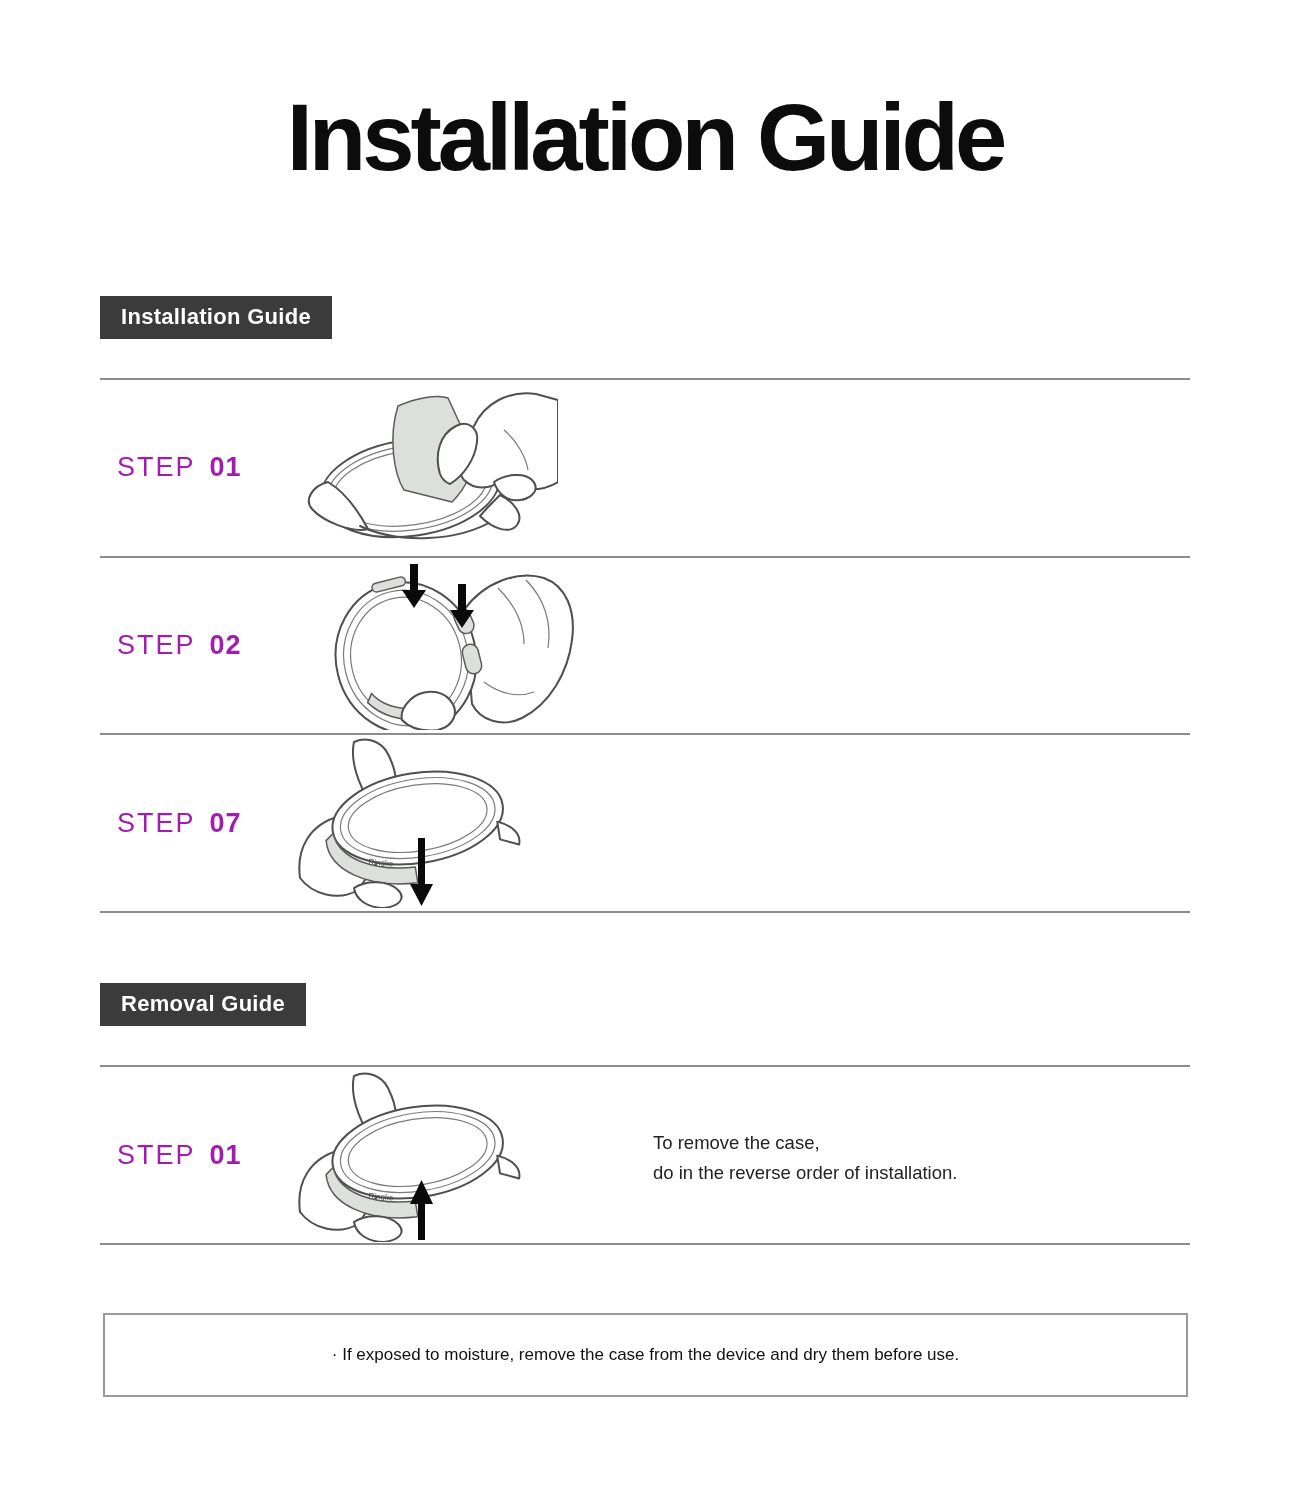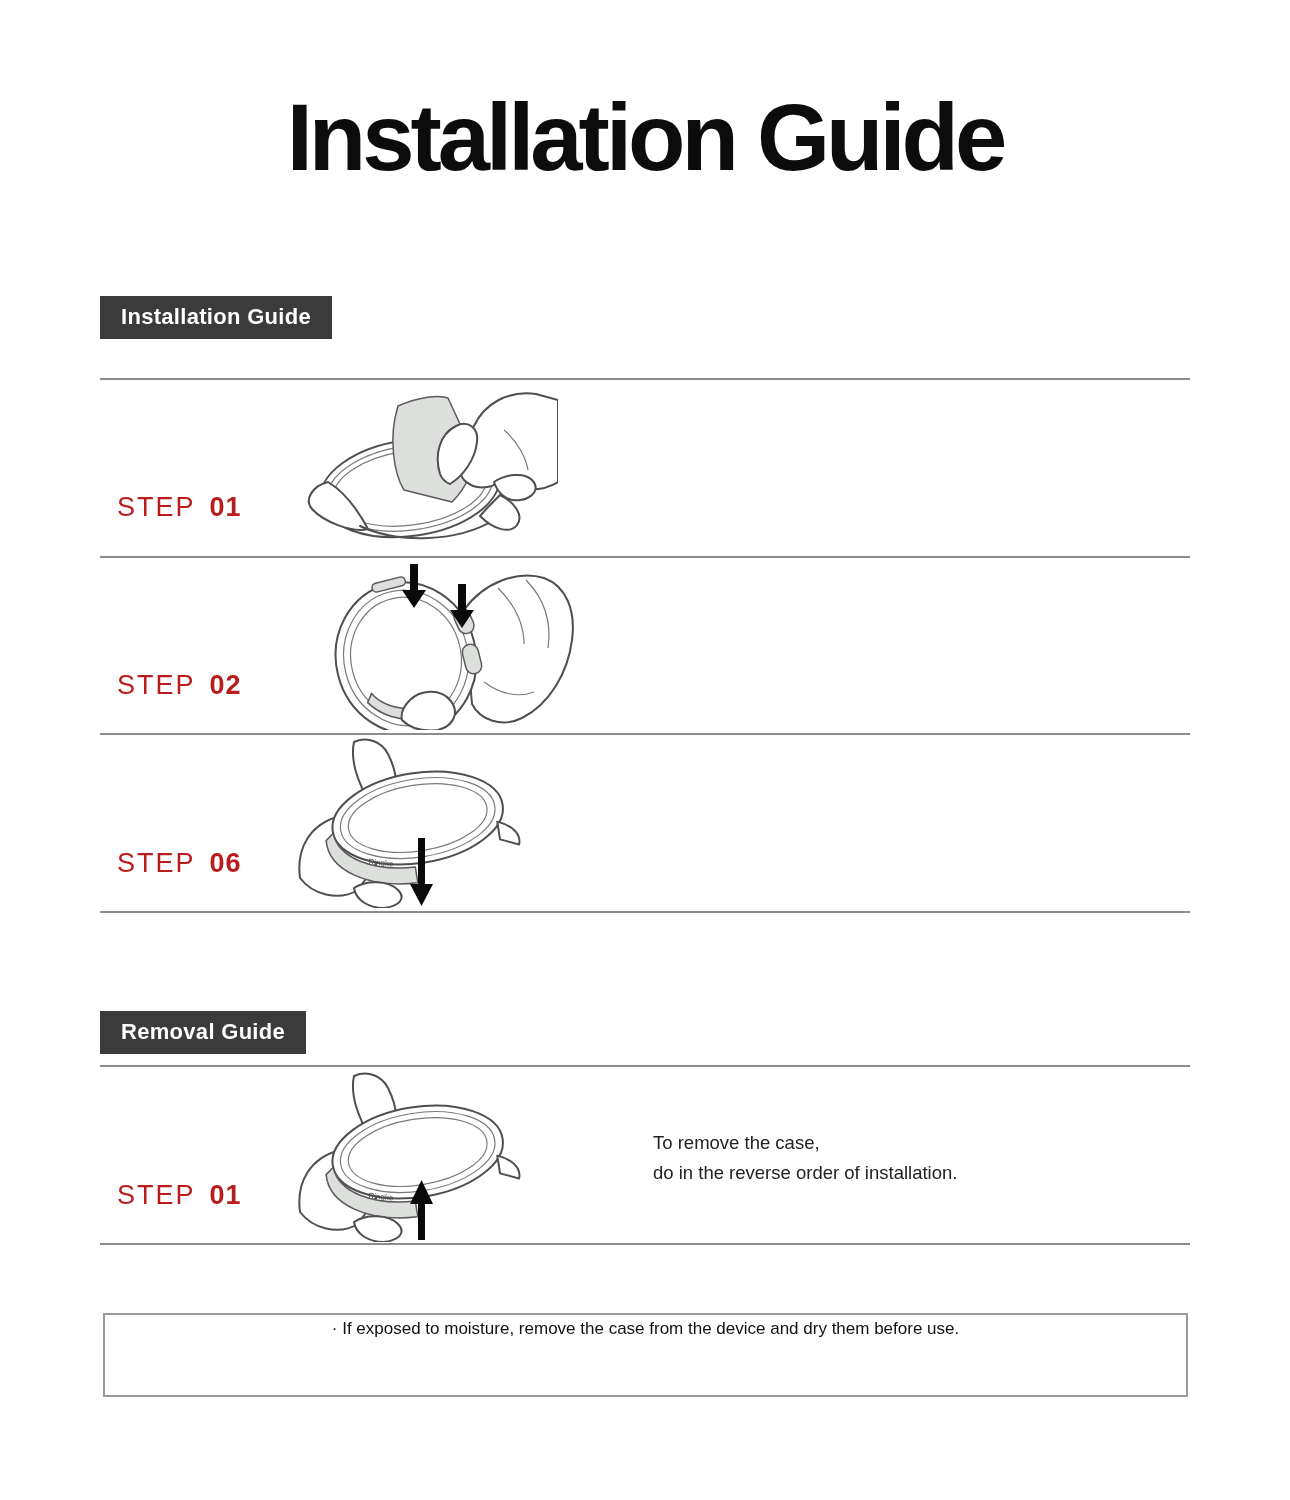--- a/index.html
+++ b/index.html
@@ -19,41 +19,41 @@
     color:#0c0c0c;margin:0;
   }
   .badge{
     position:absolute;left:100px;
     background:#3b3b3b;color:#ffffff;
     font-size:22px;font-weight:bold;letter-spacing:.3px;
     padding:8px 21px 9px 21px;
     display:inline-block;
   }
   .badge-install{top:296px;}
-  .badge-removal{top:983px;margin-top:28px;}
+  .badge-removal{top:983px;}
   .divider{
     position:absolute;left:100px;width:1090px;height:2px;
     background:#8c8c8c;
   }
   .step-label{
     position:absolute;left:117px;
-    font-size:27px;color:#b91c1c;white-space:nowrap;margin-top:40px;
+    font-size:27px;color:#a21caf;white-space:nowrap;
   }
   .step-label .step-word{font-weight:normal;letter-spacing:2px;}
   .step-label .step-num{font-weight:bold;margin-left:14px;letter-spacing:1px;}
   .step-desc{
     position:absolute;left:653px;max-width:540px;
     font-size:18.5px;line-height:30px;color:#222;
     white-space:pre-line;
   }
   .illus{position:absolute;}
   .note-box{
     position:absolute;left:103px;top:1313px;width:1081px;height:80px;
     border:2px solid #9a9a9a;
-    display:flex;flex-direction:row;justify-content:center;
+    display:flex;flex-direction:column;justify-content:center;
     text-align:center;
   }
   .note-line{font-size:17px;line-height:28px;color:#111;}
   svg .ln{fill:none;stroke:#4f4f4f;stroke-width:2;stroke-linecap:round;stroke-linejoin:round;}
   svg .ln-thin{fill:none;stroke:#7a7a7a;stroke-width:1.2;}
   svg .ln-fill{fill:#ffffff;stroke:#4f4f4f;stroke-width:2;stroke-linejoin:round;}
   svg .gray-fill{fill:#dcdfdc;stroke:#5a5a5a;stroke-width:1.5;stroke-linejoin:round;}
   svg .arrow{fill:#0a0a0a;stroke:none;}
 </style>
 </head>
@@ -131,21 +131,21 @@
       <rect class="arrow" x="112" y="2" width="8" height="27"></rect>
       <polygon class="arrow" points="104,28 128,28 116,46"></polygon>
     </g>
     <g>
       <rect class="arrow" x="160" y="22" width="8" height="27"></rect>
       <polygon class="arrow" points="152,48 176,48 164,66"></polygon>
     </g>
   </svg>
 
   <div class="step-label" style="top:808px">
-    <span class="step-word">STEP</span><span class="step-num">06</span>
+    <span class="step-word">STEP</span><span class="step-num">07</span>
   </div>
   <svg class="illus" style="left:296px;top:738px" width="240" height="170" viewBox="0 0 240 170">
 
     <path class="ln-fill" d="M58,4 C72,-2 86,4 92,16 C100,32 102,46 97,56 L74,64 C62,46 54,22 58,4 Z"></path>
 
     <path class="ln-fill" d="M4,140 C0,110 14,86 44,78 L84,66 C98,76 102,92 94,106 L62,152 C42,164 16,156 4,140 Z"></path>
 
     <g transform="rotate(-9 122 82)">
       <ellipse class="ln-fill" cx="122" cy="80" rx="86" ry="45"></ellipse>
       <ellipse class="ln-thin" cx="122" cy="80" rx="78" ry="39"></ellipse>

